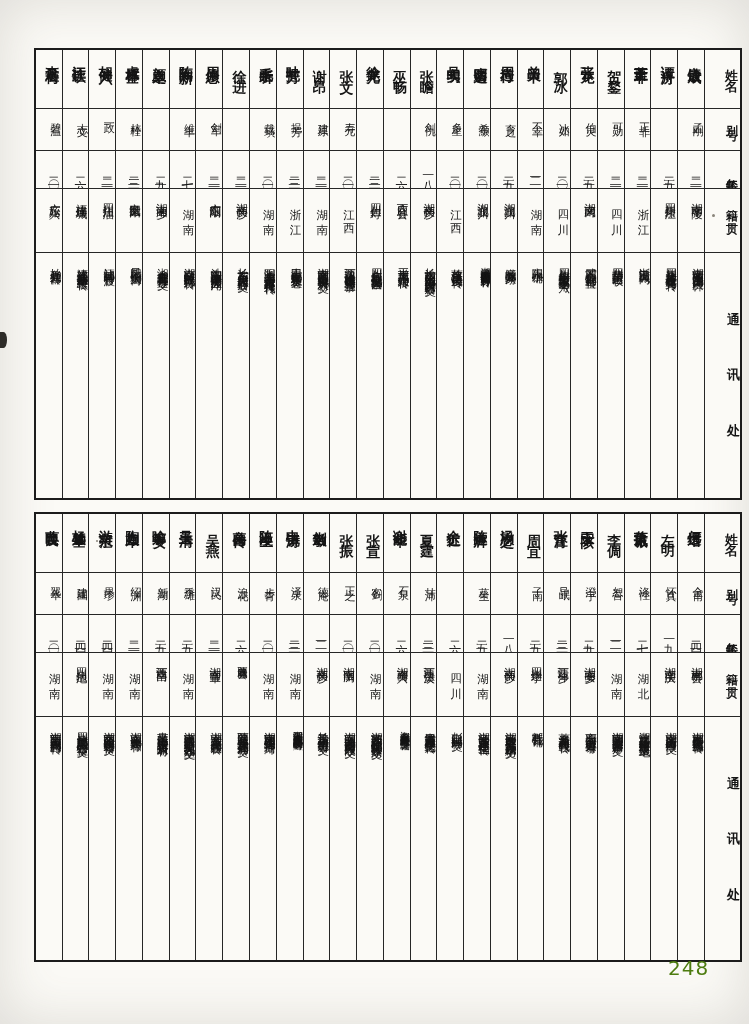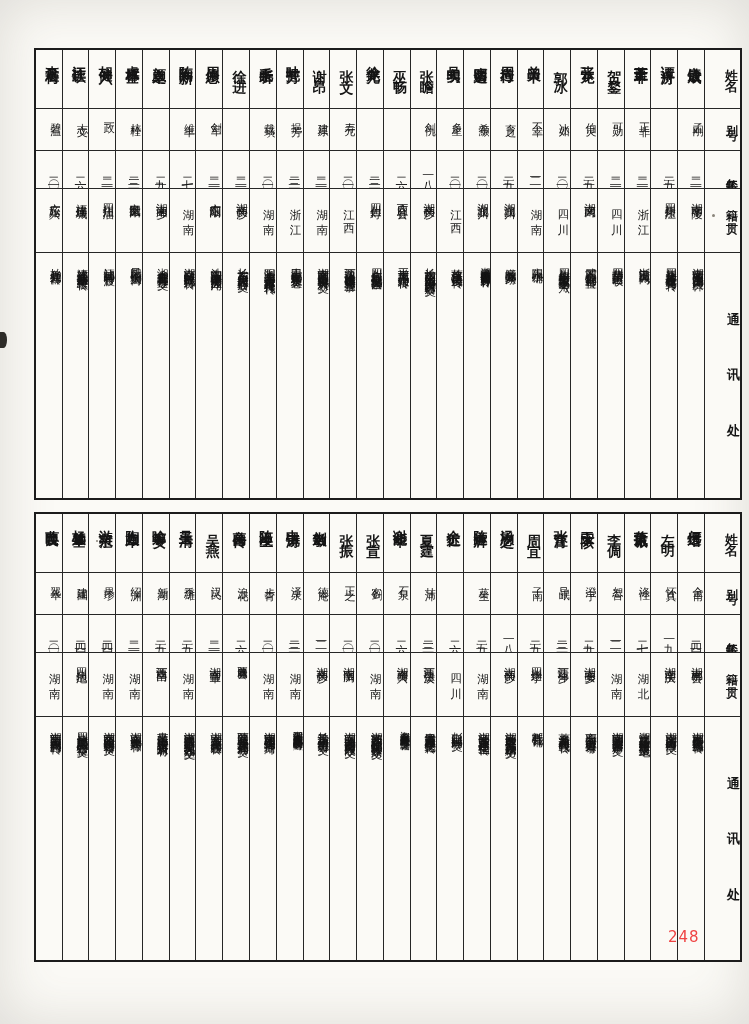--- a/index.html
+++ b/index.html
@@ -41,22 +41,22 @@
     margin:0 auto;width:100%;
     text-align:start;
   }
   .cell.c-name{height:59px;font-size:14px;font-weight:bold;}
   .cell.c-alias{height:42px;font-size:11px;padding-top:5px;letter-spacing:3px;}
   .cell.c-age{height:38px;font-size:12px;text-align:center;letter-spacing:2px;}
   .cell.c-native{height:64px;font-size:11.5px;}
   .cell.c-address{flex:1;border-bottom:0;font-size:11.5px;letter-spacing:1px;padding-top:6px;line-height:1.05;}
   .header-col .cell{font-weight:bold;}
   .page-number{
-    position:absolute;left:668px;top:928px;
-    font-size:15px;letter-spacing:1px;color:#ef4444;
+    position:absolute;left:668px;top:956px;
+    font-size:20px;letter-spacing:1px;color:#4d7c0f;
     font-family:"DejaVu Sans","Liberation Sans",sans-serif;
   }
   .blotch{
     position:absolute;left:0;top:332px;width:7px;height:16px;
     background:#2e2c28;border-radius:0 60% 60% 0;
   }
   .speck{position:absolute;background:#8a857b;border-radius:50%;}
 </style>
 </head>
 <body>

